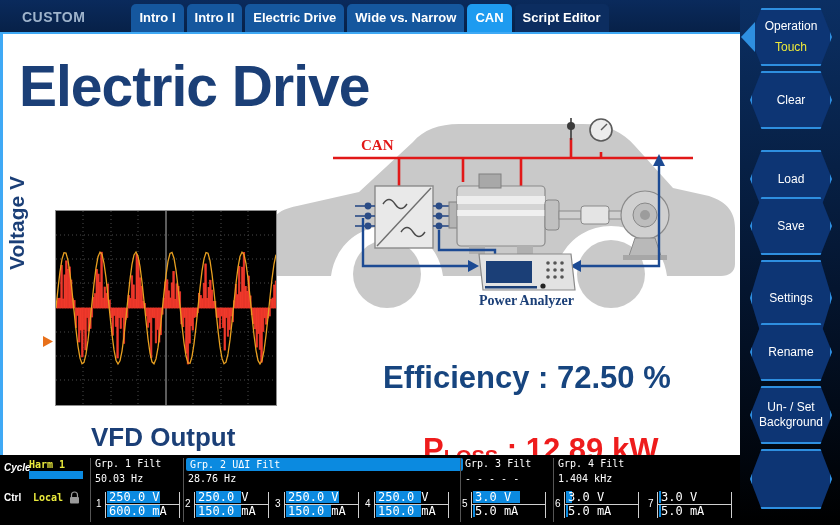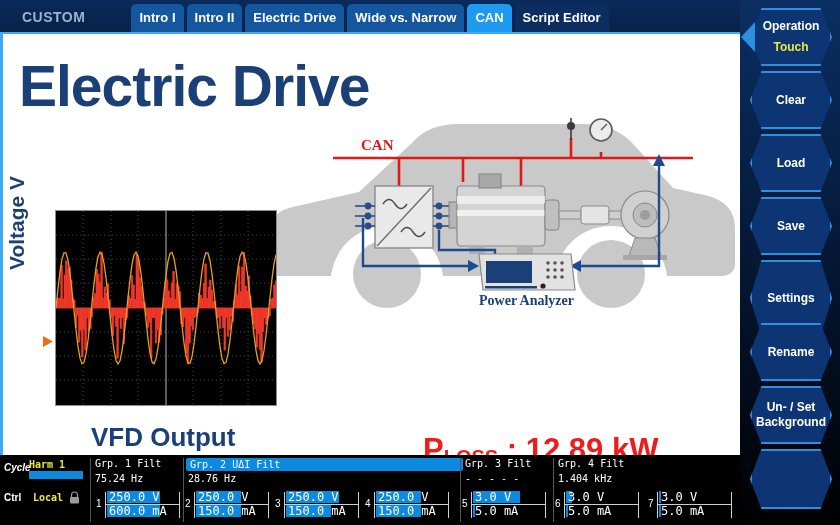--- a/index.html
+++ b/index.html
@@ -123,21 +123,21 @@
     position:absolute;left:740px;top:0;width:100px;height:525px;
     background:linear-gradient(180deg,#0b2f63 0%,#04152f 55%,#000000 100%);
   }
   .hexbtn{
     position:absolute;left:10px;width:82px;
     display:flex;flex-direction:column;align-items:center;justify-content:center;
     background:#0d3574;
     border:2px solid #2e8fe0;
     box-sizing:border-box;
     clip-path:polygon(14% 0,86% 0,100% 50%,86% 100%,14% 100%,0 50%);
-    color:#fff;font-size:12px;font-weight:700;text-align:left;line-height:1.25;
+    color:#fff;font-size:12px;font-weight:400;text-align:left;line-height:1.25;
   }
   .hexbtn .sub2{color:#ece93a;}
   .hexwing{
     position:absolute;left:1px;width:14px;background:#2e8fe0;
     clip-path:polygon(100% 0,100% 100%,0 50%);
   }
 </style>
 </head>
 <body>
 
@@ -450,41 +450,44 @@
           </g>
           <path id="pwm-env" fill="none" stroke="#e8a020" stroke-width="1.3" d="M0.0 97.0 L2.0 77.6 L4.0 60.6 L6.0 48.1 L8.0 41.7 L10.0 42.1 L12.0 49.4 L14.0 62.6 L16.0 80.0 L18.0 99.6 L20.0 118.8 L22.0 135.3 L24.0 147.1 L26.0 152.7 L28.0 151.3 L30.0 143.2 L32.0 129.4 L34.0 111.5 L36.0 91.9 L38.0 72.9 L40.0 56.8 L42.0 45.8 L44.0 41.1 L46.0 43.4 L48.0 52.3 L50.0 66.7 L52.0 84.9 L54.0 104.7 L56.0 123.4 L58.0 138.9 L60.0 149.2 L62.0 153.0 L64.0 149.8 L66.0 140.1 L68.0 125.1 L70.0 106.5 L72.0 86.8 L74.0 68.4 L76.0 53.4 L78.0 43.9 L80.0 41.0 L82.0 45.1 L84.0 55.5 L86.0 71.1 L88.0 90.0 L90.0 109.7 L92.0 127.8 L94.0 142.1 L96.0 150.8 L98.0 152.8 L100.0 147.9 L102.0 136.7 L104.0 120.6 L106.0 101.5 L108.0 81.8 L110.0 64.1 L112.0 50.4 L114.0 42.5 L116.0 41.4 L118.0 47.2 L120.0 59.1 L122.0 75.8 L124.0 95.1 L126.0 114.6 L128.0 132.0 L130.0 145.0 L132.0 152.0 L134.0 152.2 L136.0 145.6 L138.0 132.9 L140.0 115.8 L142.0 96.4 L144.0 77.0 L146.0 60.1 L148.0 47.8 L150.0 41.6 L152.0 42.2 L154.0 49.7 L156.0 63.1 L158.0 80.6 L160.0 100.2 L162.0 119.4 L164.0 135.8 L166.0 147.4 L168.0 152.7 L170.0 151.2 L172.0 142.9 L174.0 128.9 L176.0 110.9 L178.0 91.3 L180.0 72.3 L182.0 56.4 L184.0 45.5 L186.0 41.1 L188.0 43.5 L190.0 52.7 L192.0 67.3 L194.0 85.6 L196.0 105.3 L198.0 124.0 L200.0 139.3 L202.0 149.4 L204.0 153.0 L206.0 149.6 L208.0 139.7 L210.0 124.5 L212.0 105.9 L214.0 86.2 L216.0 67.8 L218.0 53.0 L220.0 43.7 "></path>
         </svg>
       </div>
     </div>
     <svg class="scopecur" style="position:absolute;left:40px;top:302px;" width="12" height="12">
       <polygon points="0,0 10,5.5 0,11" fill="#e8701a"></polygon>
     </svg>
     <div class="scopecap">VFD Output</div>
 
+    <div class="eff">
+      <span>Efficiency : </span><span>72.50 %</span>
+    </div>
     <div class="ploss">
       <span>P</span><span class="sub">LOSS</span><span> : </span><span>12.89 kW</span>
     </div>
   </div>
 
   <div class="statusbar">
     <div class="sb-cycle">
       <div class="lbl c1">Cycle</div>
       <div class="val v1">Harm 1</div>
       <div class="bar"></div>
       <div class="lbl c2">Ctrl</div>
       <div class="val v2">Local</div>
       <svg class="lockicon" viewBox="0 0 11 13">
         <path d="M2.5 6 V4 a3 3 0 0 1 6 0 V6" fill="none" stroke="#9a9a9a" stroke-width="1.2"></path>
         <rect x="1" y="6" width="9" height="6.5" rx="1" fill="#9a9a9a"></rect>
       </svg>
     </div>
     <div id="sb-groups">
         <div class="grp" style="left: 92px; width: 93px;">
           <div class="hdr">Grp.  1 Filt</div>
-          <div class="freq">75.24   Hz</div>
+          <div class="freq">50.03   Hz</div>
         </div>
         <div class="grp" style="left: 185px; width: 277px;">
           <div class="hdr hl" style="width: 269px;">Grp.  2 UΔI  Filt</div>
           <div class="freq">28.76   Hz</div>
         </div>
         <div class="grp" style="left: 462px; width: 93px;">
           <div class="hdr">Grp.  3 Filt</div>
           <div class="freq">- - - - -</div>
         </div>
         <div class="grp" style="left: 555px; width: 185px;">
@@ -589,21 +592,21 @@
   <div class="sidebar">
     <div id="sidebar-host">
         <div class="hexbtn" style="top: 8px; height: 58px;">
           <div>Operation</div>
           <div class="sub2" style="margin-top: 6px;">Touch</div>
         </div>
         <div class="hexwing" style="top: 22px; height: 30px;"></div>
         <div class="hexbtn" style="top: 71px; height: 58px;">
           <div>Clear</div>
         </div>
-        <div class="hexbtn" style="top: 134px; height: 58px;">
+        <div class="hexbtn" style="top: 150px; height: 58px;">
           <div>Load</div>
         </div>
         <div class="hexbtn" style="top: 197px; height: 58px;">
           <div>Save</div>
         </div>
         <div class="hexbtn" style="top: 260px; height: 76px;">
           <div>Settings</div>
         </div>
         <div class="hexbtn" style="top: 323px; height: 58px;">
           <div>Rename</div>

